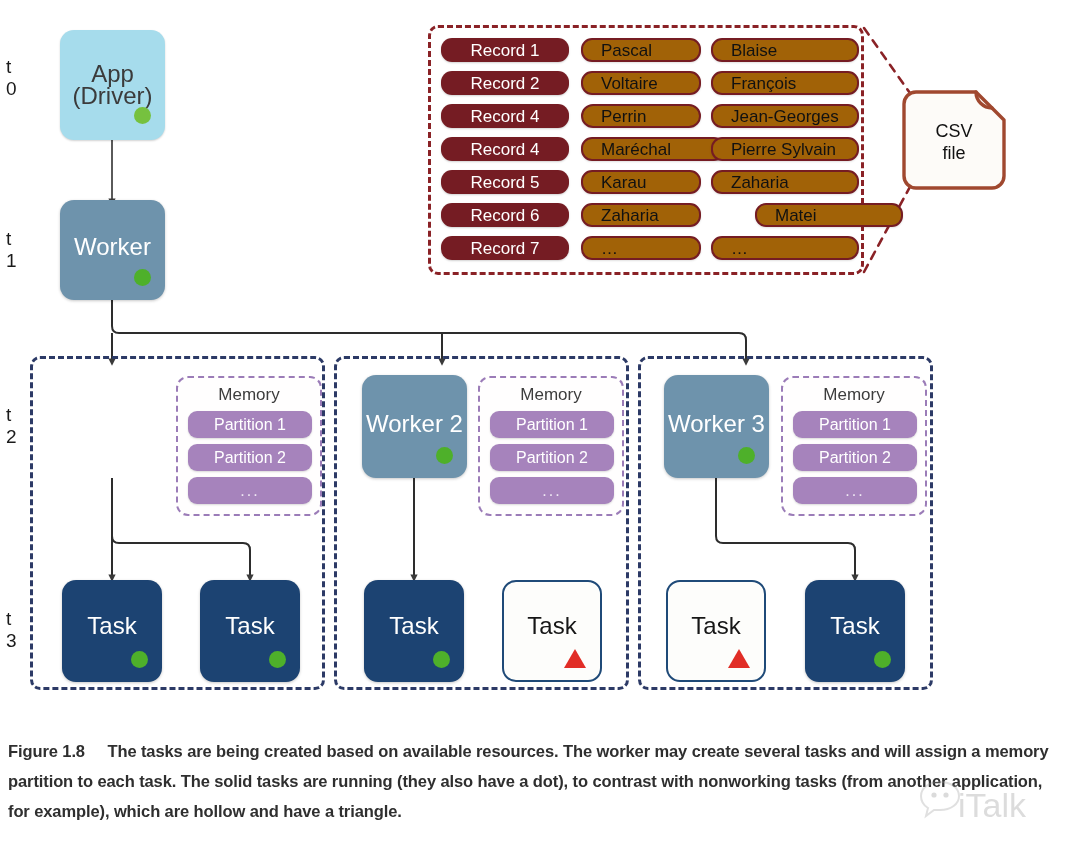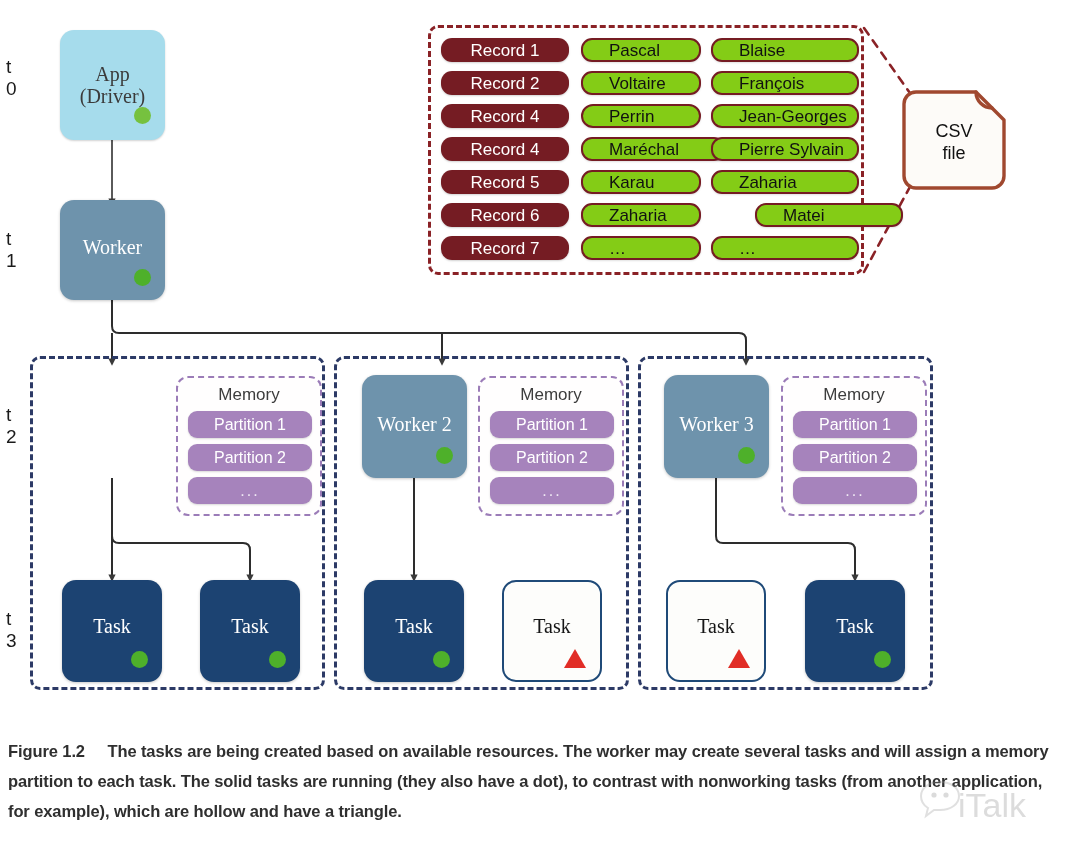--- a/index.html
+++ b/index.html
@@ -14,21 +14,21 @@
   
   .tlabel{
     font-size:19px;color:#1a1a1a;line-height:22px;text-align:left;
     font-family:"Liberation Sans",sans-serif;
   }
 
   
   .node{
     border-radius:14px;display:flex;flex-direction:column;
     align-items:center;justify-content:center;
-    font-size:20px;line-height:22px;text-align:right;font-family:Liberation Serif, serif;
+    font-size:24px;line-height:22px;text-align:right;
   }
   .node-app{
     background:#a6dcec;color:#3b3b3b;
     box-shadow:0 1px 2px rgba(0,0,0,.18);
   }
   .node-master,.node-worker{
     background:#6e93ac;color:#ffffff;
     box-shadow:0 1px 3px rgba(0,0,0,.22);
   }
   .node-task-solid{
@@ -72,23 +72,23 @@
   .tablebox{
     border:3px dashed #8a2226;border-radius:10px;background:transparent;
   }
   .rec-pill{
     background:#751c23;color:#ffffff;border-radius:11px;
     font-size:17px;line-height:19px;
     display:flex;align-items:center;justify-content:center;
     box-shadow:0 1px 2px rgba(0,0,0,.18);
   }
   .val-pill{
-    background:#84cc16;color:#111111;border:2px solid #751c23;border-radius:11px;
+    background:#a16207;color:#111111;border:2px solid #751c23;border-radius:11px;
     font-size:17px;line-height:19px;
-    display:flex;align-items:center;padding-left:26px;
+    display:flex;align-items:center;padding-left:18px;
     box-shadow:0 1px 2px rgba(0,0,0,.12);
   }
 
   
   .csv-label{
     position:absolute;left:0;right:0;top:32px;
     text-align:center;font-size:18px;line-height:22px;color:#111111;
   }
 
   
@@ -274,21 +274,21 @@
   <div class="abs node node-task-hollow" style="left:666px;top:580px;width:100px;height:102px;">
     <div style="margin-bottom:10px;">Task</div>
     <span class="tri" style="right:14px;bottom:12px;"></span>
   </div>
   <div class="abs node node-task-solid" style="left:805px;top:580px;width:100px;height:102px;">
     <div style="margin-bottom:10px;">Task</div>
     <span class="dot" style="right:14px;bottom:14px;"></span>
   </div>
 
   <div class="abs caption" style="left:8px;top:736px;width:1046px;">
-    <span class="figno">Figure 1.2</span>
+    <span class="figno">Figure 1.8</span>
     <span style="display:inline-block;width:18px;"></span><span>The tasks are being created based on available resources. The worker may create several tasks and will assign a memory partition to each task. The solid tasks are running (they also have a dot), to contrast with nonworking tasks (from another application, for example), which are hollow and have a triangle.</span>
   </div>
 
   <div class="watermark" style="left:940px;top:786px;">
     <svg width="130" height="44" viewBox="0 0 130 44" style="position:absolute;left:-22px;top:-10px;">
       <path d="M22,6 C33,6 41,12 41,20 C41,28 33,34 22,34 L16,34 L8,40 L10,32 C5,29 3,25 3,20 C3,12 11,6 22,6 Z" fill="none" stroke="#9a9a9a" stroke-width="2"></path>
       <circle cx="16" cy="19" r="2.6" fill="#8a8a8a"></circle>
       <circle cx="28" cy="19" r="2.6" fill="#8a8a8a"></circle>
     </svg>
     <span style="position:absolute;left:18px;top:0;">iTalk</span>

